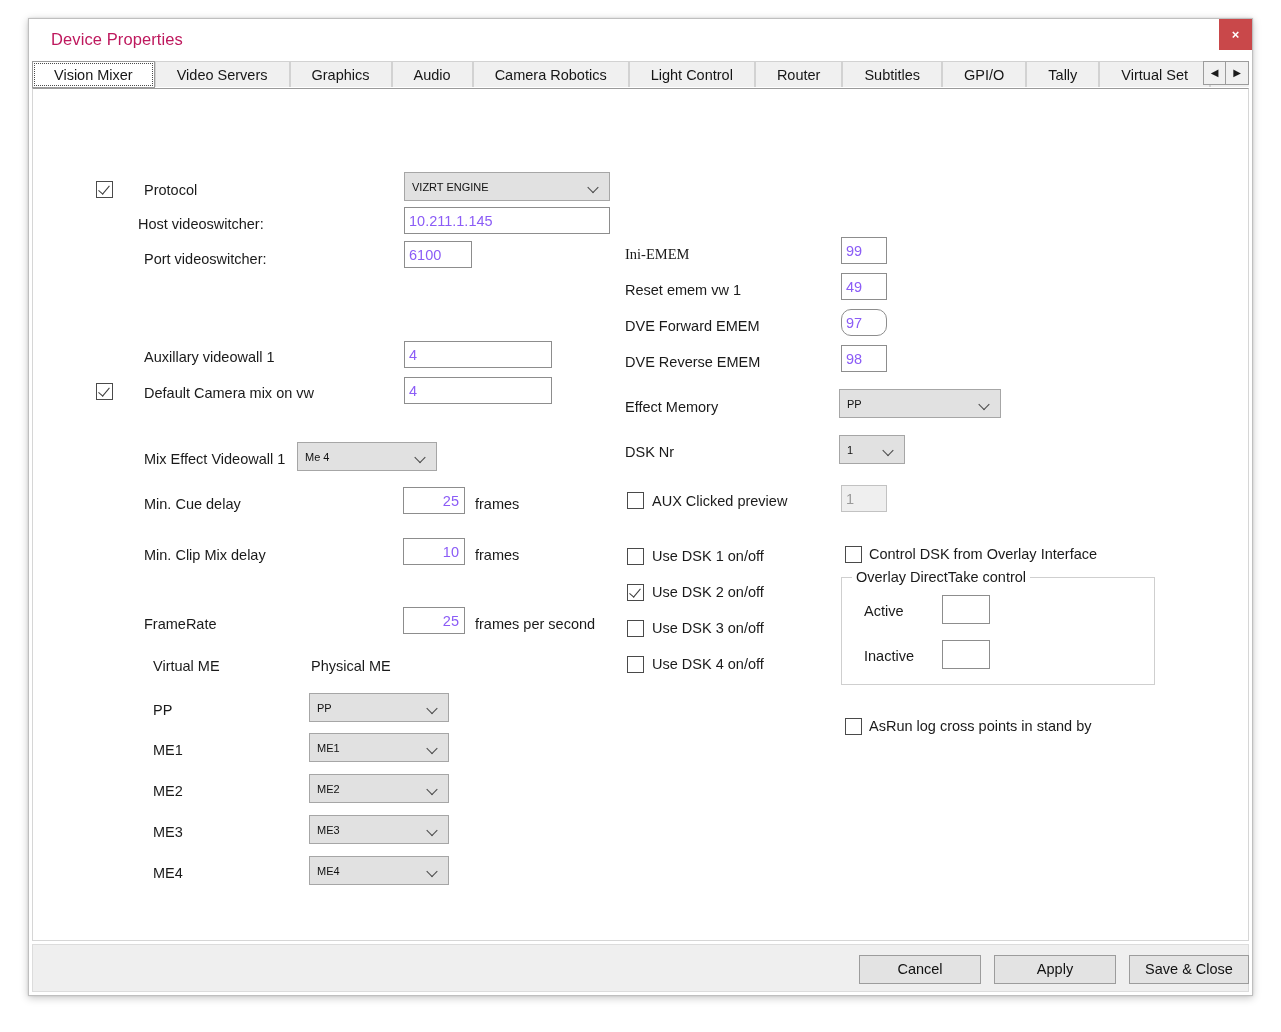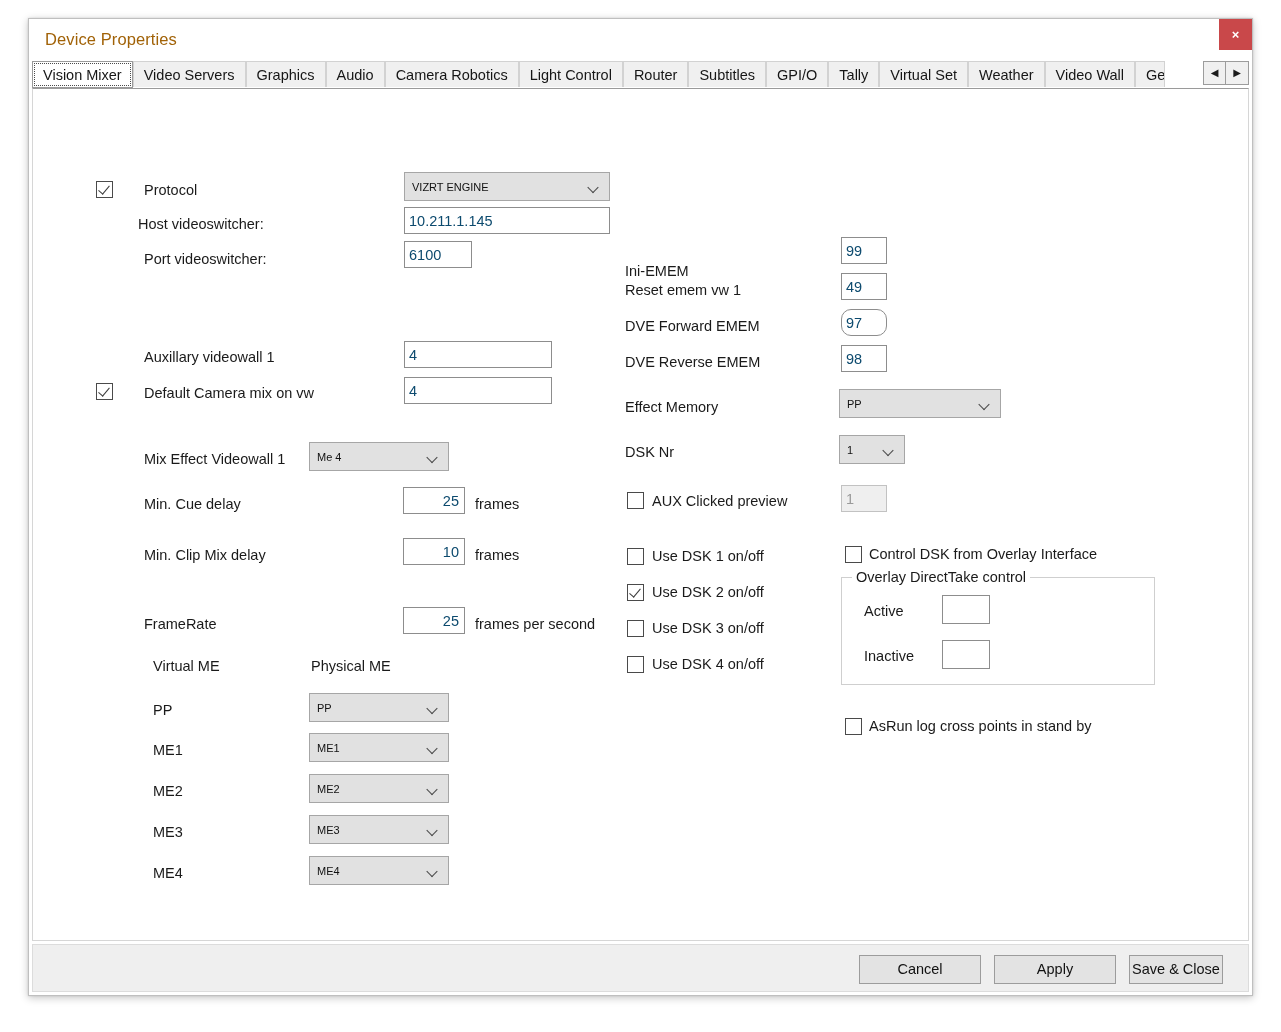--- a/index.html
+++ b/index.html
@@ -32,24 +32,24 @@
     box-sizing: border-box;
   }
 
   .titlebar {
     position: relative;
     height: 42px;
     background: #ffffff;
   }
   .title-text {
     position: absolute;
-    left: 16px;
+    left: 22px;
     top: 11px;
     font-size: 16.5px;
-    color: #a16207;
+    color: #be185d;
     letter-spacing: 0.1px;
   }
   .close-btn {
     position: absolute;
     right: 0px;
     top: 0px;
     width: 33px;
     height: 31px;
     background: #c9484a;
     color: #ffffff;
@@ -67,21 +67,21 @@
     height: 27px;
     margin: 0 3px;
     background: #ffffff;
     white-space: nowrap;
     overflow: hidden;
   }
   .tab {
     display: inline-block;
     height: 26px;
     line-height: 26px;
-    padding: 0 10px;
+    padding: 0 21px;
     font-size: 14.5px;
     color: #161616;
     background: #f0f0f0;
     border: 1px solid #d2d2d2;
     border-bottom: none;
     box-sizing: border-box;
     vertical-align: top;
     cursor: default;
   }
   .tab.active {
@@ -151,21 +151,21 @@
     white-space: nowrap;
   }
 
   .txt {
     position: absolute;
     background: #ffffff;
     border: 1px solid #8d8d8d;
     box-sizing: border-box;
     font-family: "Liberation Sans", sans-serif;
     font-size: 14.5px;
-    color: #0c4a6e;
+    color: #8b5cf6;
     padding: 0 4px;
     outline: none;
   }
   .txt.num { text-align: right; padding-right: 5px; }
   .txt.disabled {
     background: #efefef;
     color: #9a9a9a;
     border: 1px solid #c2c2c2;
   }
 
@@ -288,21 +288,21 @@
       <input class="txt" style="left: 371px; top: 152px; width: 68px; height: 27px;" value="6100">
 
       <div class="lbl" style="left:111px; top:260px;">Auxillary videowall 1</div>
       <input class="txt" style="left: 371px; top: 252px; width: 148px; height: 27px;" value="4">
 
       <div class="cb checked" style="left:63px; top:294px;"></div>
       <div class="lbl" style="left:111px; top:296px;">Default Camera mix on vw</div>
       <input class="txt" style="left: 371px; top: 288px; width: 148px; height: 27px;" value="4">
 
       <div class="lbl" style="left:111px; top:362px;">Mix Effect Videowall 1</div>
-      <div class="combo" style="left:276px; top:353px; width:140px; height:29px;padding-left:24px;">
+      <div class="combo" style="left:264px; top:353px; width:140px; height:29px;padding-left:24px;">
         <span class="cv">Me 4</span>
         <span class="arrow"></span>
       </div>
 
       <div class="lbl" style="left:111px; top:407px;">Min. Cue delay</div>
       <input class="txt num" style="left: 370px; top: 398px; width: 62px; height: 27px;" value="25">
       <div class="lbl" style="left:442px; top:407px;">frames</div>
 
       <div class="lbl" style="left:111px; top:458px;text-align:right;">Min. Clip Mix delay</div>
       <input class="txt num" style="left: 370px; top: 449px; width: 62px; height: 27px;" value="10">
@@ -338,21 +338,21 @@
         <span class="cv">ME3</span>
         <span class="arrow"></span>
       </div>
 
       <div class="lbl" style="left:120px; top:776px;">ME4</div>
       <div class="combo" style="left:276px; top:767px; width:140px; height:29px;">
         <span class="cv">ME4</span>
         <span class="arrow"></span>
       </div>
 
-      <div class="lbl" style="left:592px; top:174px;">Ini-EMEM</div>
+      <div class="lbl" style="left:592px; top:157px;font-family:Liberation Serif, serif;">Ini-EMEM</div>
       <input class="txt" style="left: 808px; top: 148px; width: 46px; height: 27px;" value="99">
 
       <div class="lbl" style="left:592px; top:193px;">Reset emem vw 1</div>
       <input class="txt" style="left: 808px; top: 184px; width: 46px; height: 27px;" value="49">
 
       <div class="lbl" style="left:592px; top:229px;">DVE Forward EMEM</div>
       <input class="txt" style="left: 808px; top: 220px; width: 46px; height: 27px; border-radius: 10px;" value="97">
 
       <div class="lbl" style="left:592px; top:265px;">DVE Reverse EMEM</div>
       <input class="txt" style="left: 808px; top: 256px; width: 46px; height: 27px;" value="98">
@@ -396,17 +396,17 @@
         <input class="txt" style="left: 100px; top: 62px; width: 48px; height: 29px;" value="">
       </div>
 
       <div class="cb" style="left:812px; top:629px;"></div>
       <div class="lbl" style="left:836px; top:629px;">AsRun log cross points in stand by</div>
     </div>
 
     <div class="footer">
       <div class="btn" style="left:826px; top:10px; width:122px; height:29px; line-height:27px;">Cancel</div>
       <div class="btn" style="left:961px; top:10px; width:122px; height:29px; line-height:27px;">Apply</div>
-      <div class="btn" style="left:1096px; top:10px; width:94px; height:29px; line-height:27px;">Save &amp; Close</div>
+      <div class="btn" style="left:1096px; top:10px; width:120px; height:29px; line-height:27px;">Save &amp; Close</div>
     </div>
 
   </div>
 </div>
 
 </body></html>

